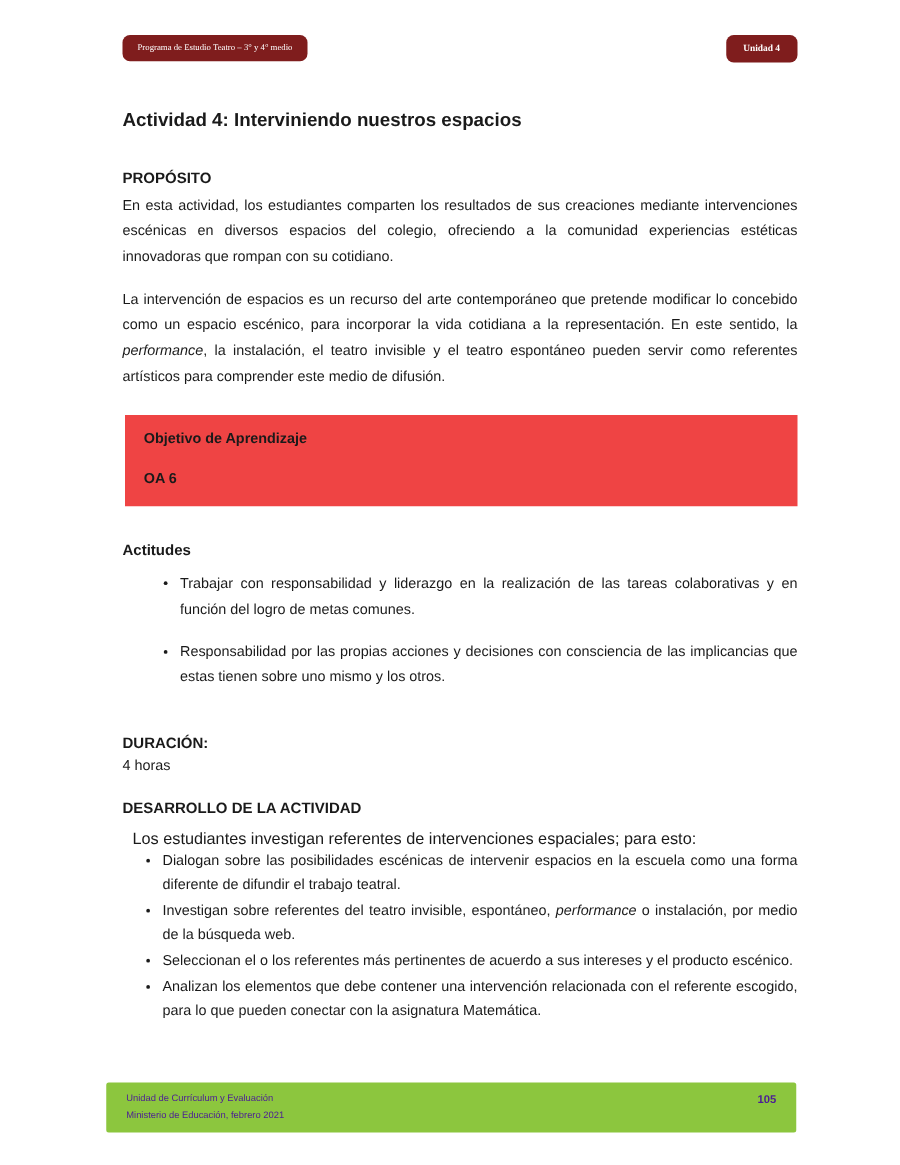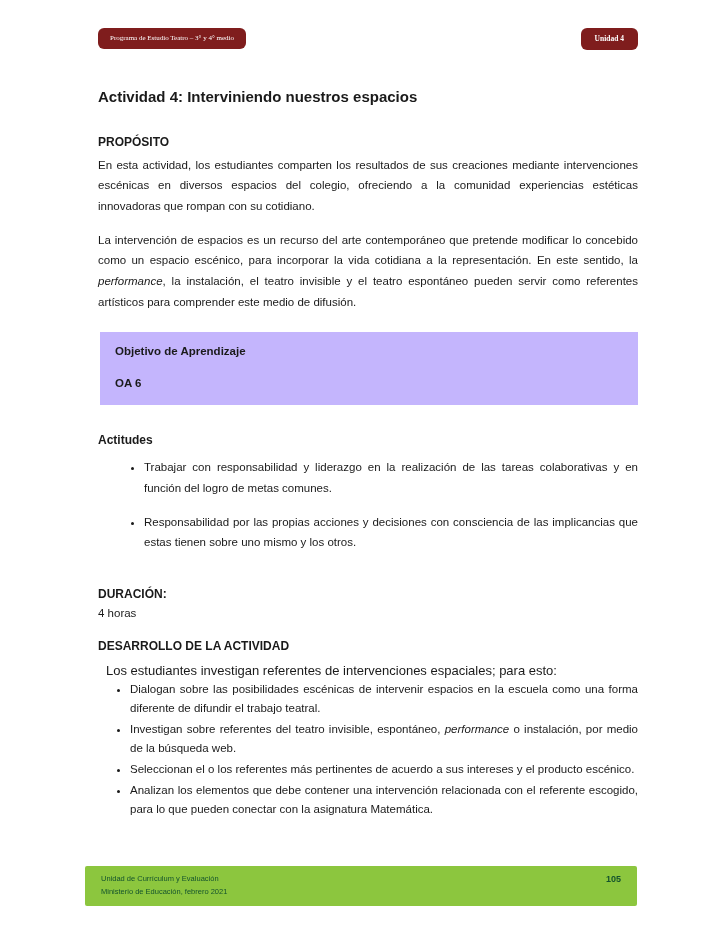--- a/index.html
+++ b/index.html
@@ -25,21 +25,21 @@
   .badge-right { font-size:7.5px; font-weight:bold; padding:7px 14px; }
 
   h1.title { font-size:15px; font-weight:bold; margin:38px 0 0 0; }
 
   .sec-heading { font-size:12px; font-weight:bold; margin:30px 0 6px 0; }
   .sub-heading { font-size:12px; font-weight:bold; margin:28px 0 8px 0; }
 
   p.body { font-size:11.5px; line-height:1.8; text-align:justify; margin:0 0 13px 0; }
 
   .oa-box {
-    background:#c4b5fd;
+    background:#ef4444;
     margin:20px 0 0 2px;
     padding:13px 15px 14px 15px;
   }
   .oa-box .oa-head { font-size:11.5px; font-weight:bold; margin:0 0 20px 0; }
   .oa-box .oa-code { font-size:11.5px; font-weight:bold; margin:0 0 2px 0; }
   .oa-box .oa-text { font-size:11.5px; line-height:1.8; text-align:justify; margin:0; }
 
   ul.act-list { margin:10px 0 0 0; padding-left:46px; list-style:disc; }
   ul.act-list li { font-size:11.5px; line-height:1.8; text-align:justify; margin-bottom:13px; }
 
@@ -48,21 +48,21 @@
   .des-intro { font-size:13px; margin:10px 0 2px 8px; }
   ul.des-list { margin:2px 0 0 0; padding-left:32px; list-style:disc; }
   ul.des-list li { font-size:11.5px; line-height:1.65; text-align:justify; margin-bottom:2px; }
 
   em { font-style:italic; }
 
   .footer {
     position:absolute; left:85px; right:83px; bottom:26px;
     height:40px; background:#8cc63e; border-radius:2px;
     display:flex; justify-content:space-between; align-items:center;
-    box-sizing:border-box; padding:0 16px; color:#14532d;
+    box-sizing:border-box; padding:0 16px; color:#4c1d95;
   }
   .footer-lines { font-size:7.5px; line-height:1.7; }
   .footer-page { font-size:9px; font-weight:bold; align-self:flex-start; margin-top:8px; }
 </style>
 </head>
 <body>
 
 <div class="page">
 
   <div class="hdr">

